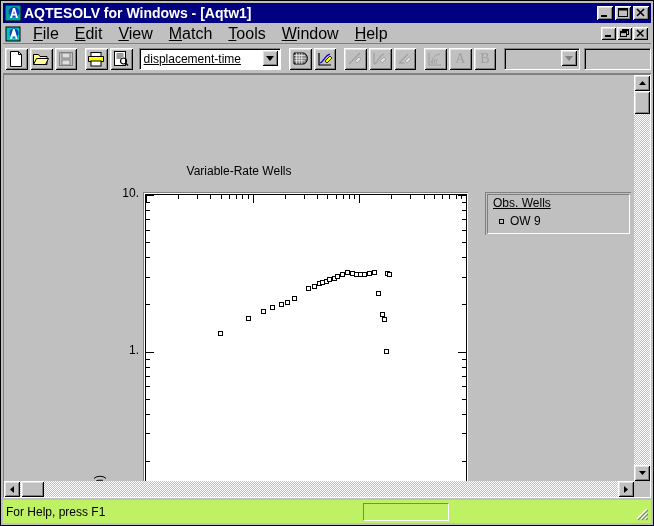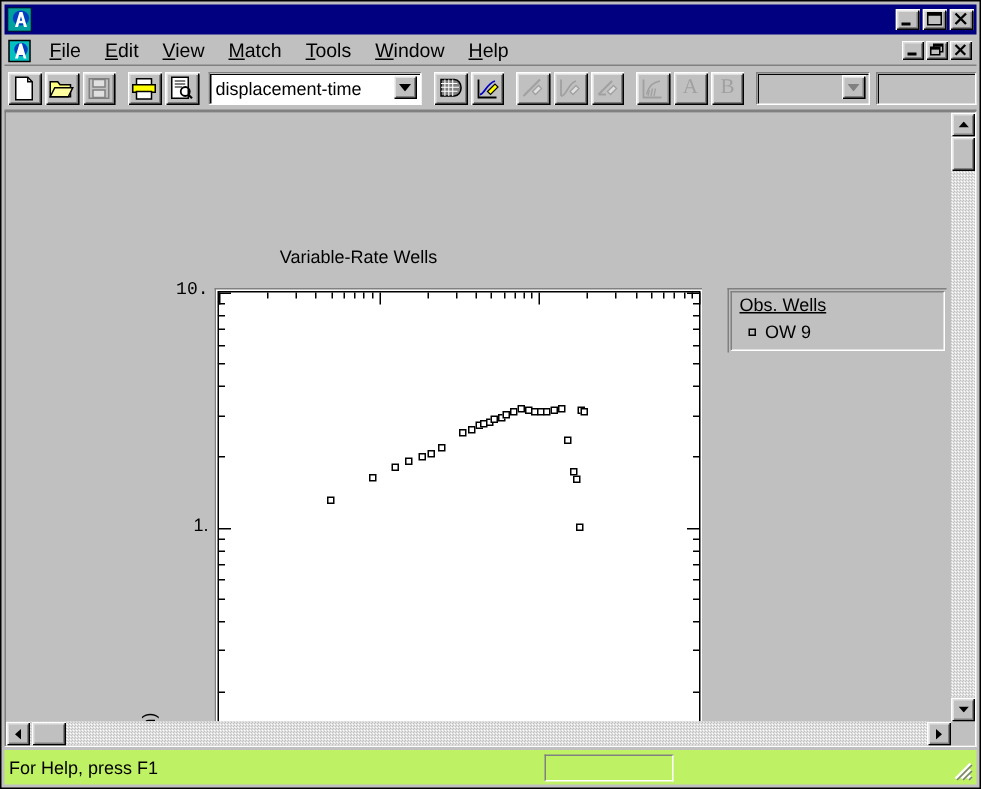--- a/index.html
+++ b/index.html
@@ -27,42 +27,42 @@
         box-shadow: inset 1px 1px 0 #ffffff, inset -1px -1px 0 #000000,
                     inset 2px 2px 0 #dfdfdf, inset -2px -2px 0 #808080;
         margin-left:2px;font-size:9px;line-height:14px;text-align:center;color:#000;}
   .tbtn.first{margin-left:0;}
 
   
   #menubar{position:absolute;left:2px;top:23px;width:648px;height:19px;
            background:#c0c0c0;display:flex;align-items:center;
            border-bottom:1px solid #808080;}
   #menubar .mdicon{width:16px;height:16px;margin:0 4px 0 2px;position:relative;}
-  .mitem{padding:2px 8px;font-size:13px;color:#000;white-space:nowrap;cursor:default;}
+  .mitem{padding:2px 8px;font-size:16px;color:#000;white-space:nowrap;cursor:default;}
   .mitem u{text-decoration:underline;}
   .mdibtns{margin-left:auto;display:flex;padding-right:3px;}
   .mdibtn{width:15px;height:13px;background:#c0c0c0;
           box-shadow: inset 1px 1px 0 #ffffff, inset -1px -1px 0 #000000,
                       inset 2px 2px 0 #dfdfdf, inset -2px -2px 0 #808080;
           margin-left:1px;font-size:9px;line-height:13px;text-align:center;}
 
   
   #toolbar{position:absolute;left:2px;top:44px;width:648px;height:28px;
            background:#c0c0c0;display:flex;align-items:center;
            border-bottom:1px solid #808080;}
   .tb{width:24px;height:22px;background:#c0c0c0;margin-left:2px;
       display:flex;align-items:center;justify-content:center;position:relative;
       box-shadow: inset 1px 1px 0 #ffffff, inset -1px -1px 0 #000000,
                   inset 2px 2px 0 #dfdfdf, inset -2px -2px 0 #808080;}
   .tbsep{width:6px;}
   .combo{height:20px;background:#ffffff;display:flex;align-items:center;
          margin-left:6px;position:relative;
          border-top:1px solid #808080;border-left:1px solid #808080;
          border-right:1px solid #ffffff;border-bottom:1px solid #ffffff;
-         box-shadow: inset 1px 1px 0 #000000;}
+         box-shadow: inset 1px 1px 0 #000000; text-decoration: underline;}
   .combo .ctext{padding-left:4px;font-size:12px;color:#000;white-space:nowrap;}
   .carrow{width:16px;height:16px;background:#c0c0c0;position:absolute;right:2px;top:1px;
           box-shadow: inset 1px 1px 0 #ffffff, inset -1px -1px 0 #000000,
                       inset 2px 2px 0 #dfdfdf, inset -2px -2px 0 #808080;
           display:flex;align-items:center;justify-content:center;}
   .combo.empty{background:#c0c0c0;}
 
   
   #mdiclient{position:absolute;left:2px;top:73px;width:648px;height:424px;
              background:#c0c0c0;
@@ -143,20 +143,21 @@
   <div id="titlebar">
     <span class="appicon">
       <svg class="icn" width="16" height="16" viewBox="0 0 16 16">
         <rect x="0" y="0" width="16" height="16" fill="#00a0a0"></rect>
         <rect x="0" y="0" width="16" height="16" fill="none" stroke="#000" stroke-width="1"></rect>
         <ellipse cx="9" cy="7" rx="5.5" ry="5" fill="#0040c0"></ellipse>
         <path d="M5 13 L8 3 L10 3 L13 13 L11 13 L10.3 10.5 L7.7 10.5 L7 13 Z" fill="#ffffff"></path>
         <path d="M8.2 8.8 L9 5.8 L9.8 8.8 Z" fill="#0040c0"></path>
       </svg>
     </span>
+    <span class="ttext">AQTESOLV for Windows - [Aqtw1]</span>
     <span class="tbtns">
       <span class="tbtn first">
         <svg class="icn" width="16" height="14" viewBox="0 0 16 14">
             <rect x="4" y="9" width="6" height="2" fill="#000"></rect>
           </svg>
       </span>
       <span class="tbtn">
         <svg class="icn" width="16" height="14" viewBox="0 0 16 14">
             <rect x="3.5" y="2.5" width="9" height="8" fill="none" stroke="#000" stroke-width="1"></rect>
             <rect x="3.5" y="2.5" width="9" height="2" fill="#000"></rect>
@@ -418,21 +419,21 @@
             <div class="pt" style="left: 226.42px; top: 75.3702px; border-color: rgb(0, 0, 0);"></div>
             <div class="pt" style="left: 230.23px; top: 95.9279px; border-color: rgb(0, 0, 0);"></div>
             <div class="pt" style="left: 234.312px; top: 117.14px; border-color: rgb(0, 0, 0);"></div>
             <div class="pt" style="left: 235.956px; top: 122.055px; border-color: rgb(0, 0, 0);"></div>
             <div class="pt" style="left: 237.545px; top: 154px; border-color: rgb(0, 0, 0);"></div>
             <div class="pt" style="left: 239.081px; top: 75.5842px; border-color: rgb(0, 0, 0);"></div>
             <div class="pt" style="left: 240.567px; top: 77.1019px; border-color: rgb(0, 0, 0);"></div>
           </div>
 
         <div id="axislabels">
-            <div class="ylab" style="left: 99px; top: 111px; width: 36px; font-family: Liberation Mono, monospace;">10.</div>
+            <div class="ylab" style="left: 99px; top: 111px; width: 36px;">10.</div>
             <div class="ylab" style="left: 99px; top: 267.5px; width: 36px;">1.</div>
           </div>
 
         <div style="position:absolute;left:60px;top:190px;width:140px;height:20px;">
           <div id="yaxistitle">Displacement (m)</div>
         </div>
 
         <div id="legend"></div>
         <div id="legendinner"></div>
         <div id="legendtitle">Obs. Wells</div>

